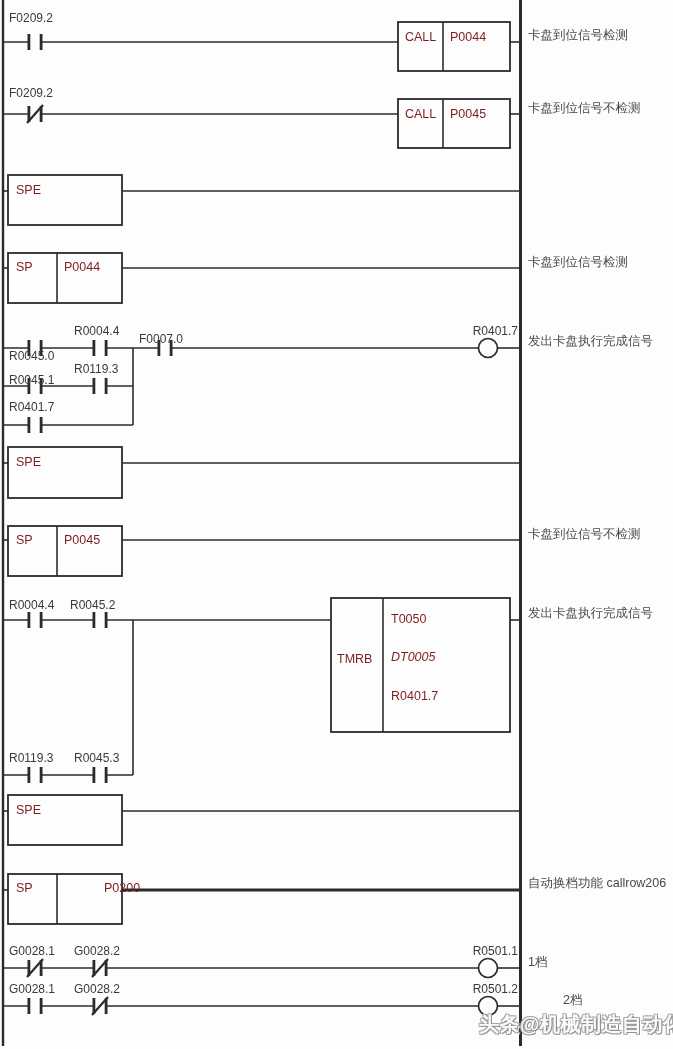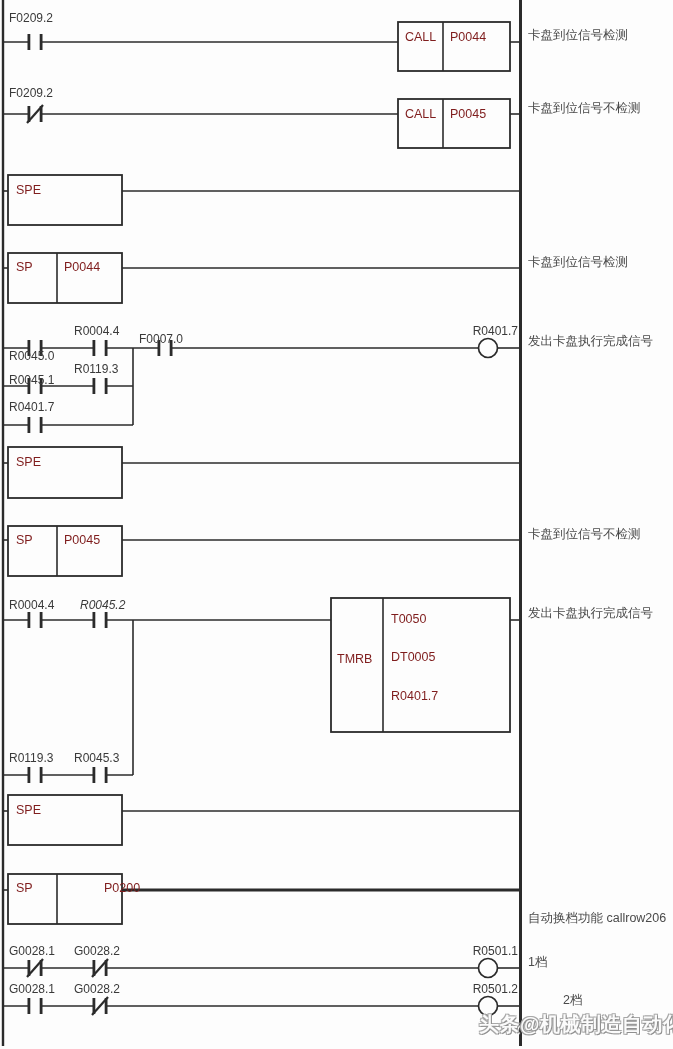--- a/index.html
+++ b/index.html
@@ -247,24 +247,24 @@
   <div class="dev" style="left:9px;top:373px;">R0045.1</div>
   <div class="dev" style="left:74px;top:362px;">R0119.3</div>
   <div class="dev" style="left:9px;top:400px;">R0401.7</div>
 
   <div class="boxlbl" style="left:16px;top:455px;">SPE</div>
 
   <div class="boxlbl" style="left:16px;top:533px;">SP</div>
   <div class="boxlbl" style="left:64px;top:533px;">P0045</div>
 
   <div class="dev" style="left:9px;top:598px;">R0004.4</div>
-  <div class="dev" style="left:80px;top:598px;font-style:italic;">R0045.2</div>
+  <div class="dev" style="left:70px;top:598px;">R0045.2</div>
   <div class="boxlbl" style="left:337px;top:612px;margin-top:40px;">TMRB</div>
   <div class="boxlbl" style="left:391px;top:612px;">T0050</div>
-  <div class="boxlbl" style="left:391px;top:650px;">DT0005</div>
+  <div class="boxlbl" style="left:391px;top:650px;font-style:italic;">DT0005</div>
   <div class="boxlbl" style="left:391px;top:689px;">R0401.7</div>
   <div class="dev" style="left:9px;top:751px;">R0119.3</div>
   <div class="dev" style="left:74px;top:751px;">R0045.3</div>
 
   <div class="boxlbl" style="left:16px;top:803px;">SPE</div>
 
   <div class="boxlbl" style="left:16px;top:881px;">SP</div>
   <div class="boxlbl" style="left:64px;top:881px;margin-left:40px;">P0200</div>
 
   <div class="dev" style="left:9px;top:944px;">G0028.1</div>
@@ -273,19 +273,19 @@
   <div class="dev" style="left:9px;top:982px;">G0028.1</div>
   <div class="dev" style="left:74px;top:982px;">G0028.2</div>
   <div class="coillbl" style="top:982px;">R0501.2</div>
 
   <div class="cmt" style="top:27px;">卡盘到位信号检测</div>
   <div class="cmt" style="top:100px;">卡盘到位信号不检测</div>
   <div class="cmt" style="top:254px;">卡盘到位信号检测</div>
   <div class="cmt" style="top:333px;">发出卡盘执行完成信号</div>
   <div class="cmt" style="top:526px;">卡盘到位信号不检测</div>
   <div class="cmt" style="top:605px;">发出卡盘执行完成信号</div>
-  <div class="cmt" style="top:875px;margin-top:35px;">自动换档功能 callrow206</div>
+  <div class="cmt" style="top:875px;">自动换档功能 callrow206</div>
   <div class="cmt" style="top:954px;">1档</div>
   <div class="cmt" style="top:992px;margin-left:35px;">2档</div>
 
   <div id="watermark">头条@机械制造自动化</div>
 
 </div>
 
 </body></html>

